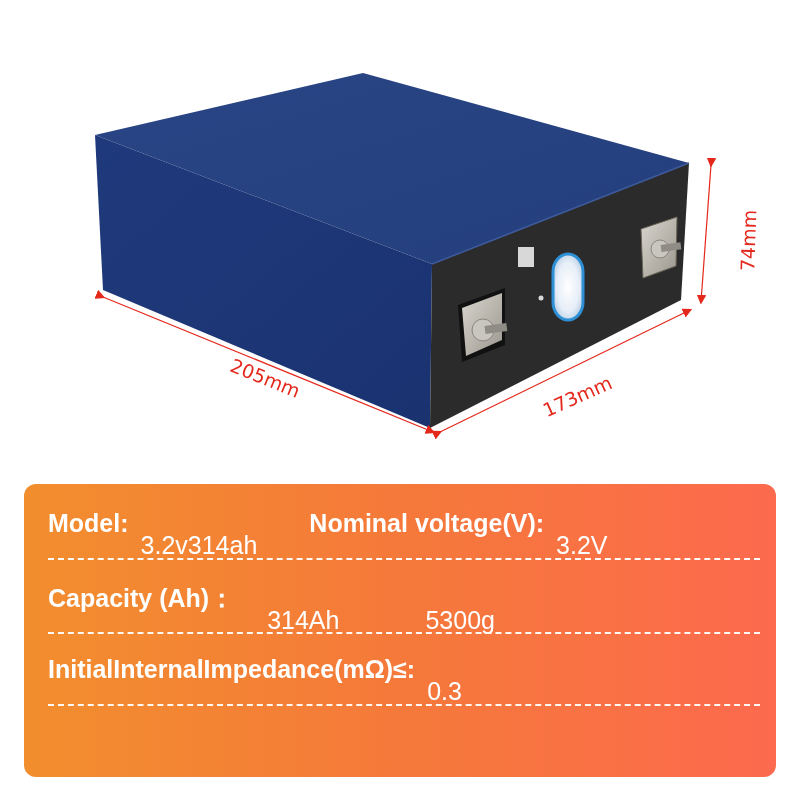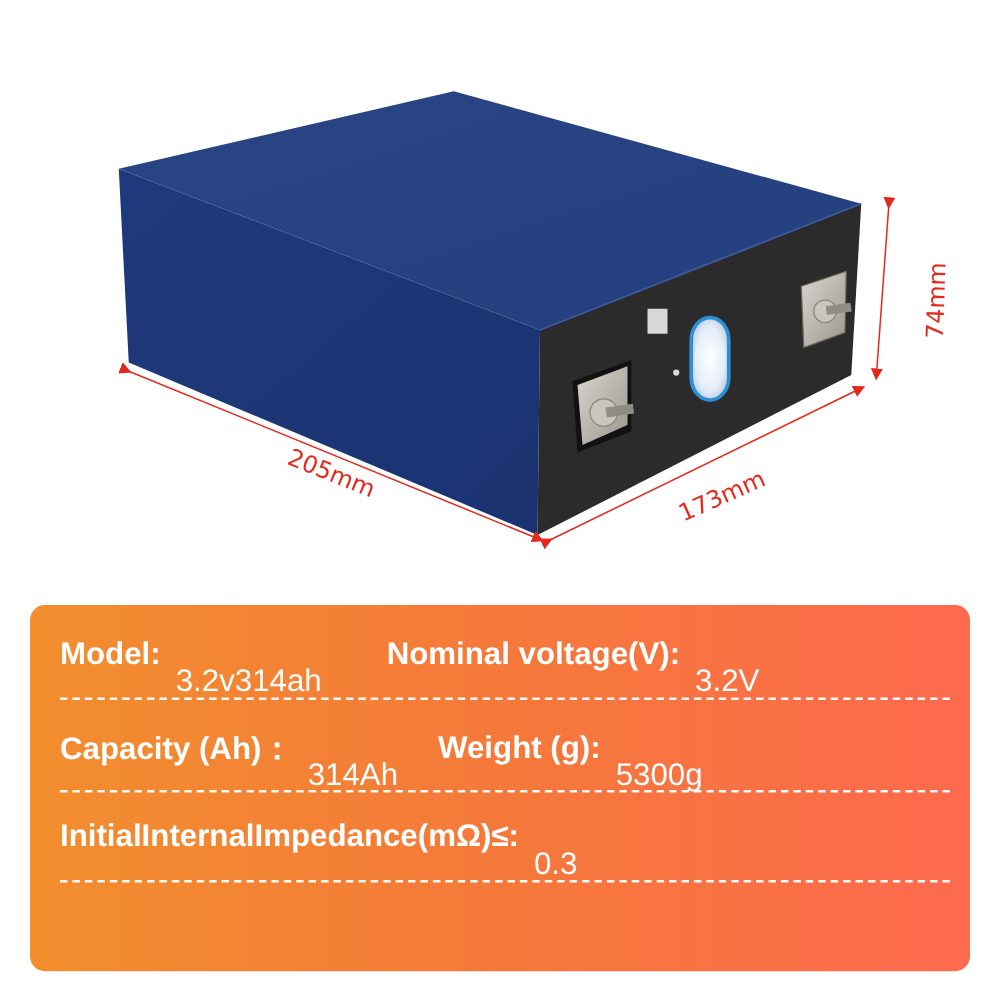--- a/index.html
+++ b/index.html
@@ -99,25 +99,24 @@
 <div class="spec-card">
   <div class="spec-row" style="top:2px;">
     <span class="k">Model:</span>
     <span class="v">3.2v314ah</span>
     <span class="gap"></span>
     <span class="k">Nominal voltage(V):</span>
     <span class="v">3.2V</span>
   </div>
   <div class="sep" style="top:74px;"></div>
 
-  <div class="spec-row" style="top:77px;">
+  <div class="spec-row" style="top:77px;gap:21px;">
     <span class="k">Capacity (Ah)：</span>
     <span class="v">314Ah</span>
     <span class="gap2"></span>
-    <span class="k">Weight (g):</span>
     <span class="v">5300g</span>
   </div>
   <div class="sep" style="top:148px;"></div>
 
   <div class="spec-row" style="top:148px;align-items:center;">
     <span class="k">InitialInternalImpedance(mΩ)≤:</span>
     <span class="v">0.3</span>
   </div>
   <div class="sep" style="top:220px;"></div>
 

